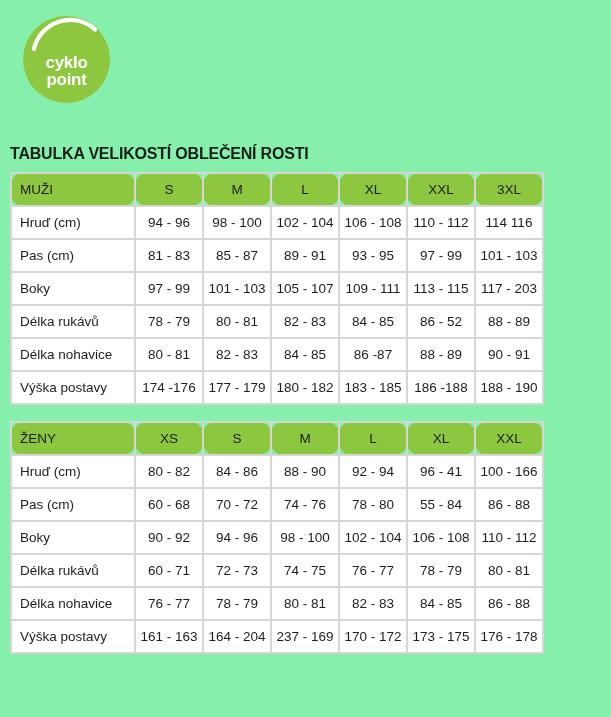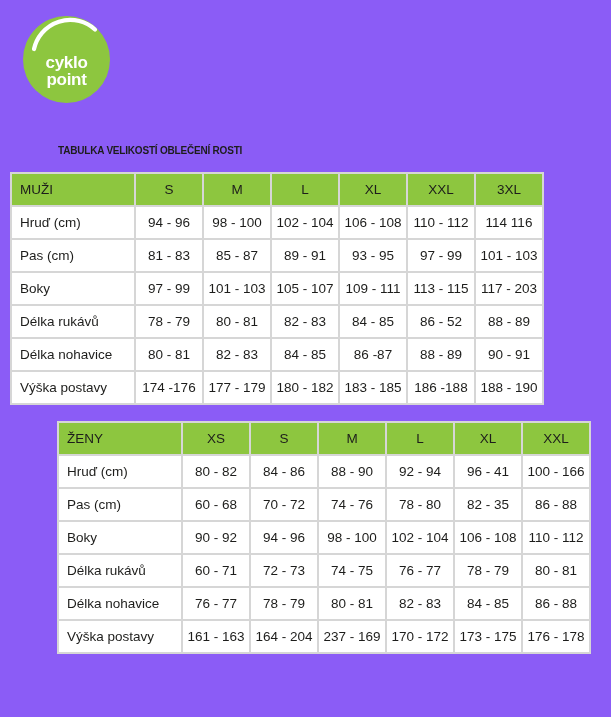--- a/index.html
+++ b/index.html
@@ -3,21 +3,21 @@
 <meta charset="utf-8">
 <style>
   * { margin: 0; padding: 0; box-sizing: border-box; }
   html, body { width: 611px; height: 717px; background: #ffffff; }
   body {
     font-family: "Liberation Sans", sans-serif;
     color: #1d1d1b;
     position: relative;
     overflow: hidden;
   }
-  .page { position: absolute; inset: 0; background: #8b5cf6; }
+  .page { position: absolute; inset: 0; background: #86efac; }
 
   
   .logo {
     position: absolute;
     left: 23px;
     top: 16px;
     width: 87px;
     height: 87px;
   }
   .logo svg { display: block; }
@@ -27,40 +27,39 @@
     font-size: 17px;
     fill: #ffffff;
     letter-spacing: -0.3px;
   }
 
   
   .page-title {
     position: absolute;
     left: 10px;
     top: 145px;
-    font-size: 10px;
+    font-size: 16px;
     font-weight: bold;
     letter-spacing: -0.2px;
     color: #1d1d1b;
     white-space: nowrap;
-    margin-left: 48px;
   }
 
   
   table.size-table {
     position: absolute;
     left: 10px;
     border-collapse: collapse;
     table-layout: fixed;
     width: 534px;
     font-size: 13.5px;
     color: #1d1d1b;
   }
   table.size-table.men   { top: 172px; }
-  table.size-table.women { top: 421px; margin-left: 47px; }
+  table.size-table.women { top: 421px; }
 
   table.size-table th,
   table.size-table td {
     border: 2px solid #d6d6d6;
     height: 33px;
     text-align: center;
     vertical-align: middle;
     font-weight: normal;
     padding: 0 2px;
     white-space: nowrap;
@@ -69,20 +68,21 @@
   table.size-table th.label-col,
   table.size-table td.label-col {
     width: 124px;
     text-align: left;
     padding-left: 8px;
   }
   table.size-table thead th {
     background: #8dc63f;
     border-color: #d6d6d6;
     color: #1d1d1b;
+    border-radius: 12px;
   }
   table.size-table td { background: #ffffff; }
 </style>
 </head>
 <body>
 
 <div class="page">
 
   <div class="logo">
     <svg width="87" height="87" viewBox="0 0 87 87">
@@ -186,21 +186,21 @@
           <td>92 - 94</td>
           <td>96 - 41</td>
           <td>100 - 166</td>
         </tr>
         <tr>
           <td class="label-col">Pas (cm)</td>
           <td>60 - 68</td>
           <td>70 - 72</td>
           <td>74 - 76</td>
           <td>78 - 80</td>
-          <td>82 - 35</td>
+          <td>55 - 84</td>
           <td>86 - 88</td>
         </tr>
         <tr>
           <td class="label-col">Boky</td>
           <td>90 - 92</td>
           <td>94 - 96</td>
           <td>98 - 100</td>
           <td>102 - 104</td>
           <td>106 - 108</td>
           <td>110 - 112</td>

